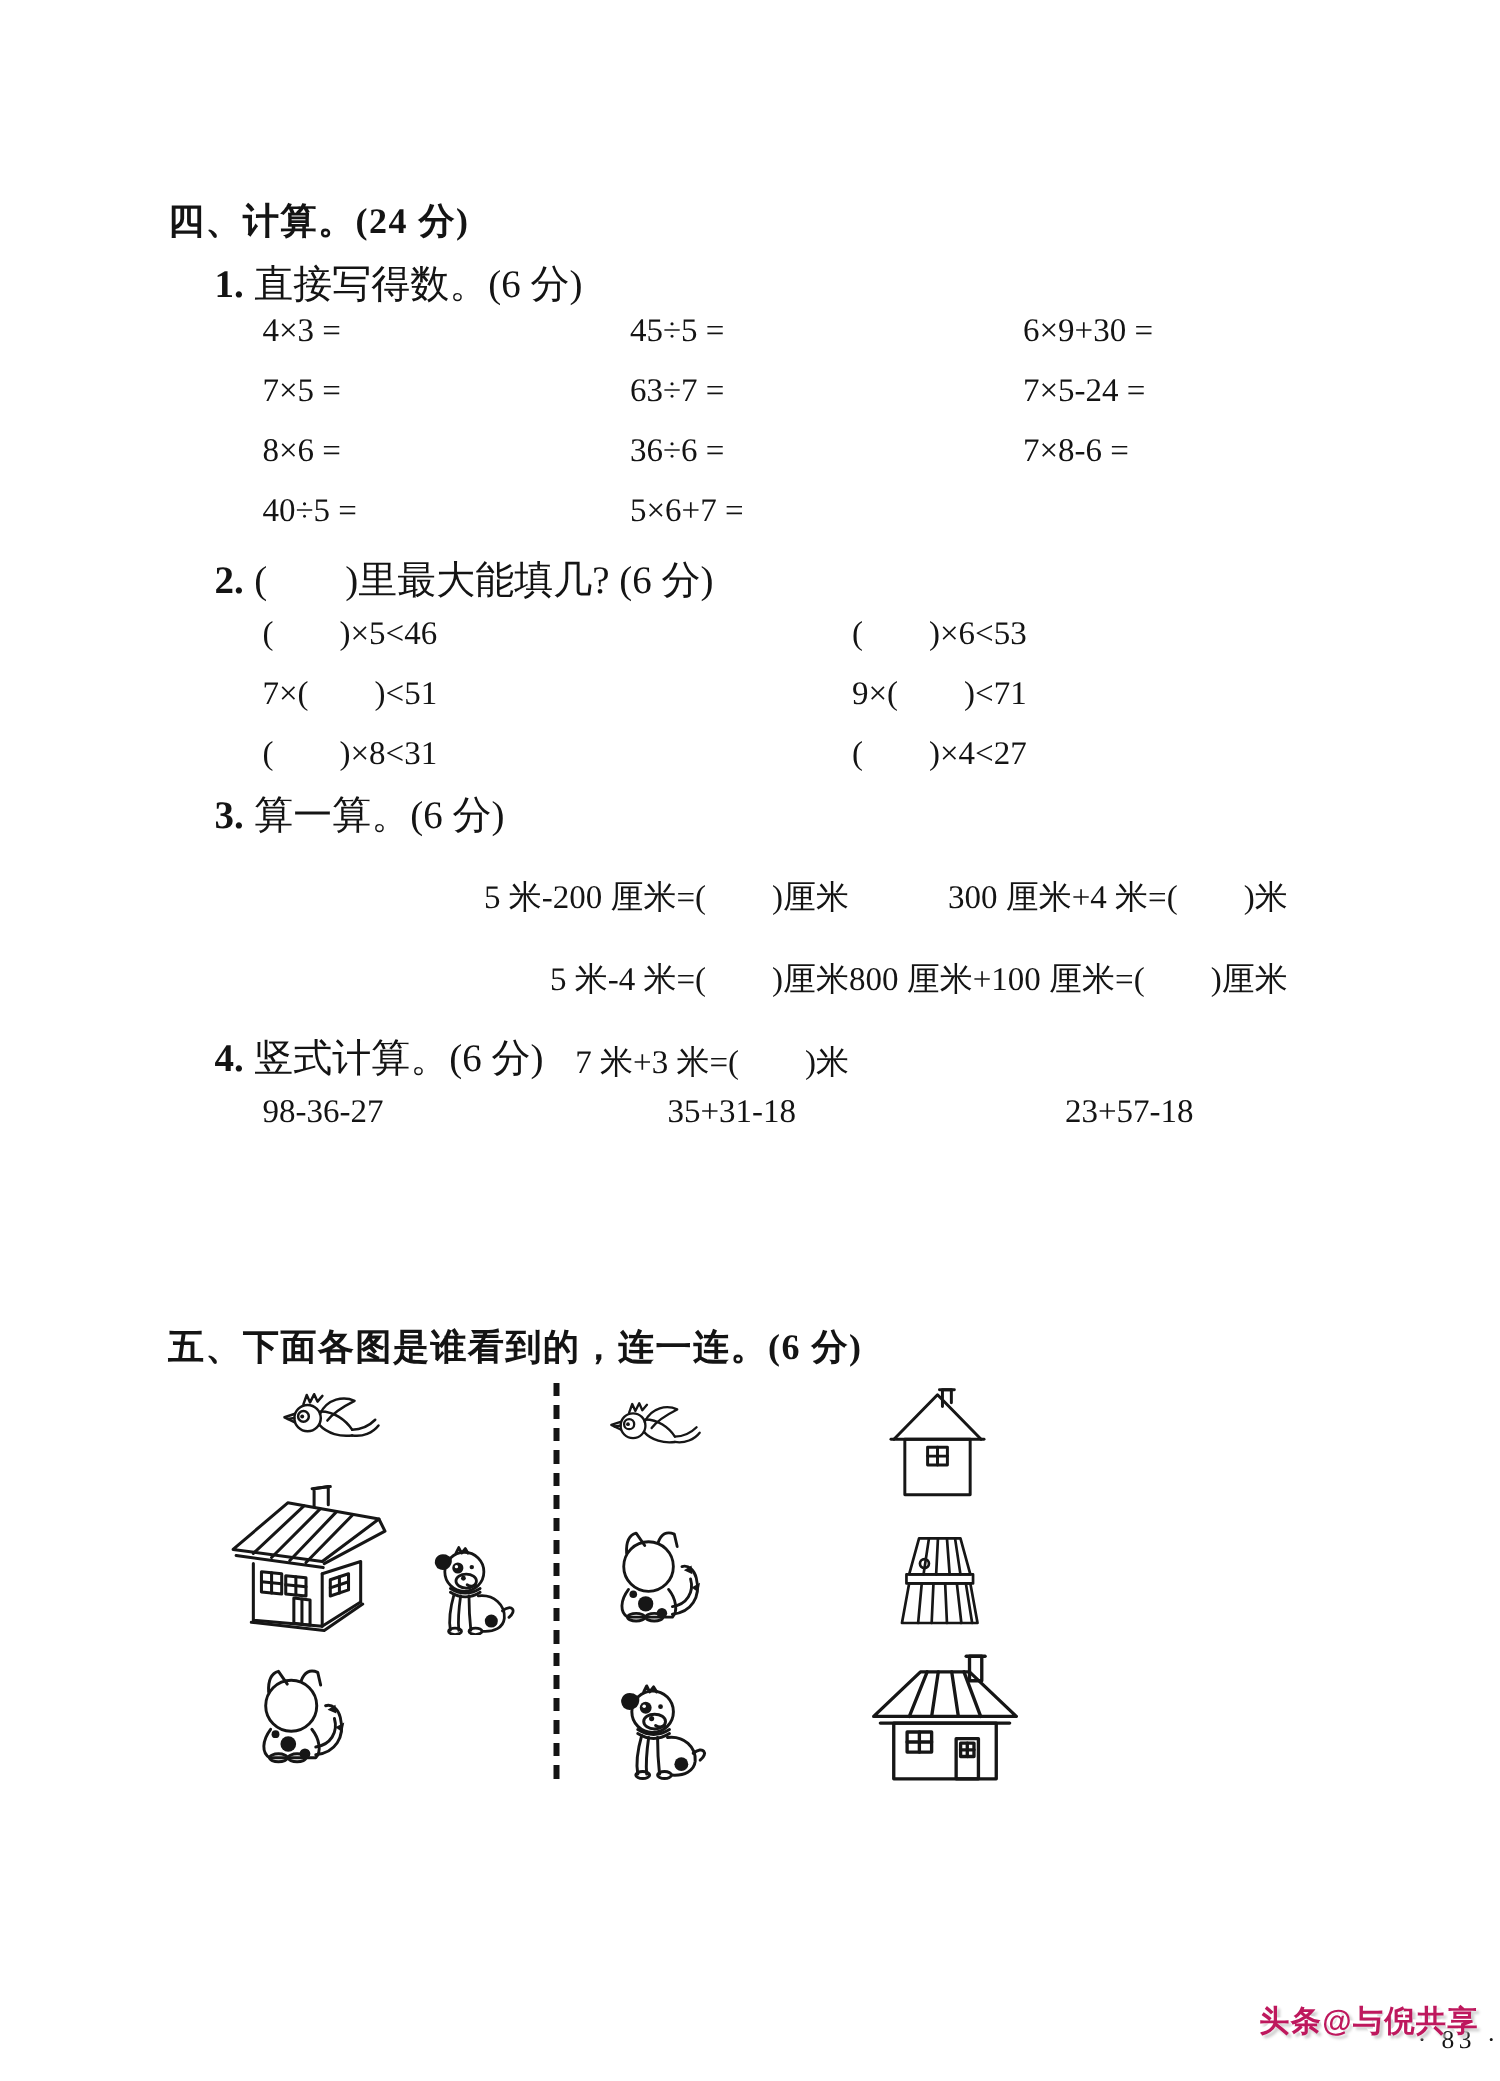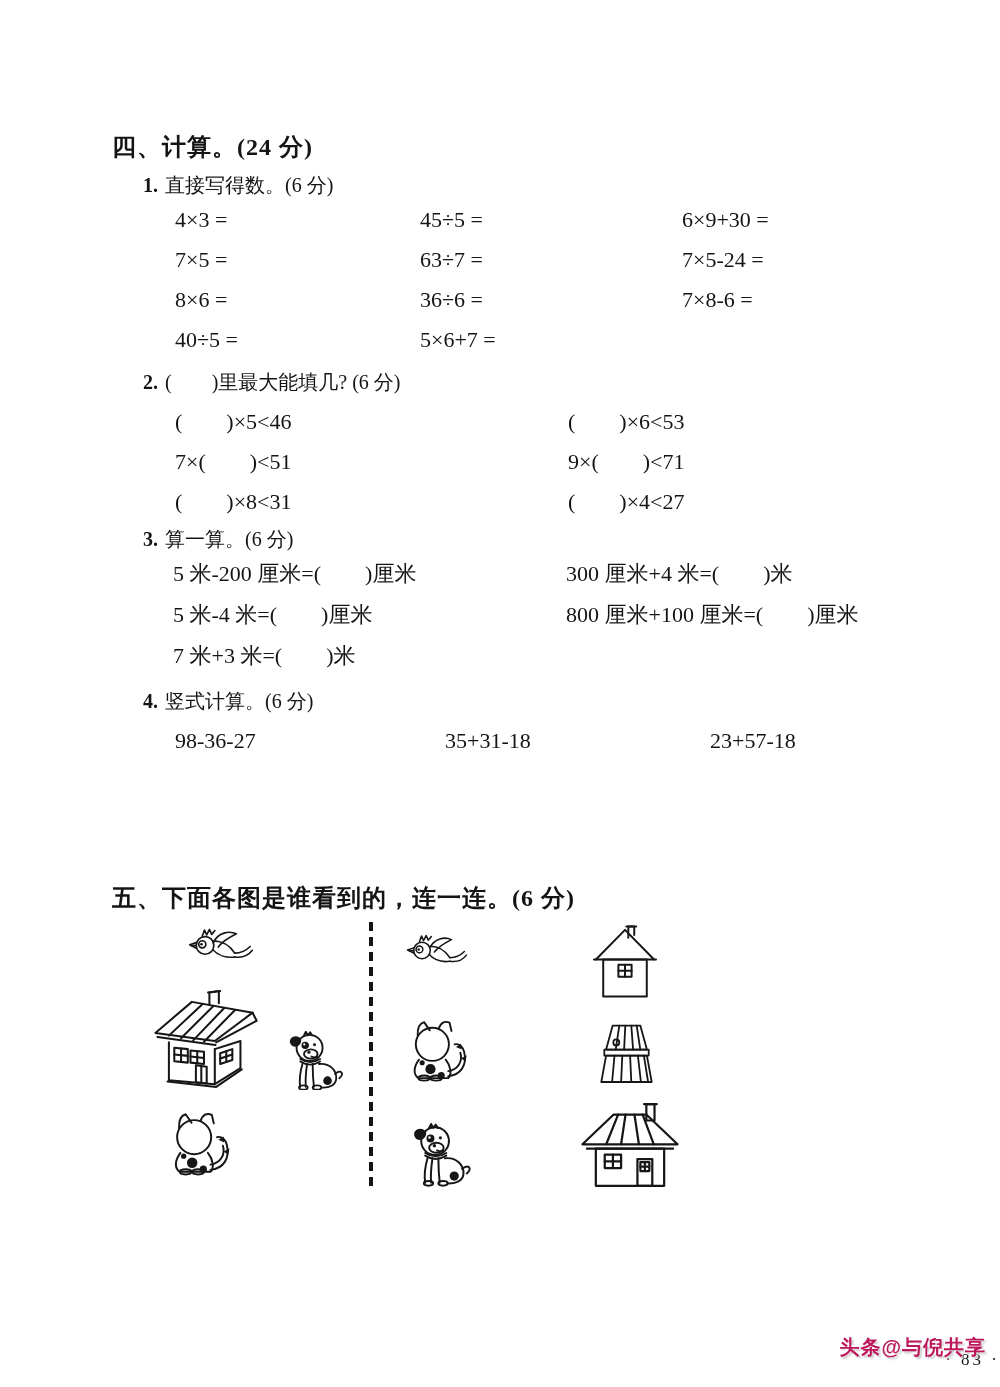--- a/index.html
+++ b/index.html
@@ -1,24 +1,24 @@
 <!DOCTYPE html>
 <html><head>
 <meta charset="utf-8">
 <style>
   html,body{margin:0;padding:0;background:#fff;}
   .page{position:relative;width:1000px;height:1387px;background:#ffffff;overflow:hidden;
         font-family:"Liberation Serif","DejaVu Serif",serif;color:#141414;border-radius:12px;}
   .h-main{position:absolute;left:112px;font-size:24px;font-weight:700;letter-spacing:1px;white-space:nowrap;}
-  .subhead{position:absolute;left:143px;font-size:20px;white-space:nowrap;}
+  .subhead{position:absolute;left:143px;font-size:26px;white-space:nowrap;}
   .qnum{font-weight:700;margin-right:7px;}
   .grid{position:absolute;display:grid;font-size:22px;line-height:27px;white-space:nowrap;}
   .g1{left:175px;top:206px;grid-template-columns:245px 262px auto;row-gap:13px;}
   .g2{left:175px;top:408px;grid-template-columns:393px auto;row-gap:13px;}
-  .g3{left:173px;top:560px;grid-template-columns:393px auto;row-gap:14px;}
+  .g3{left:173px;top:584px;grid-template-columns:393px auto;row-gap:28px;text-align:right;}
   .g4{left:175px;top:727px;grid-template-columns:270px 265px auto;}
   .draw{position:absolute;}
   .divider{position:absolute;left:369px;top:922px;width:4px;height:270px;
            background:repeating-linear-gradient(to bottom,#141414 0 9px,transparent 9px 15px);}
   .pagenum{position:absolute;top:1326px;left:0;width:100%;text-align:right;font-size:17px;letter-spacing:3px;margin-top:24px;}
   .watermark{position:absolute;top:1334px;right:14px;font-family:"Liberation Sans","DejaVu Sans",sans-serif;
              font-weight:700;font-size:20px;color:#be185d;letter-spacing:1px;
              text-shadow:-2px -2px 0 #ffffff,-1px -1px 0 #ffffff,2px 2px 2px #c9c9c9;}
   svg .ln{fill:none;stroke:#161616;stroke-width:3;stroke-linecap:round;stroke-linejoin:round;}
 </style>

